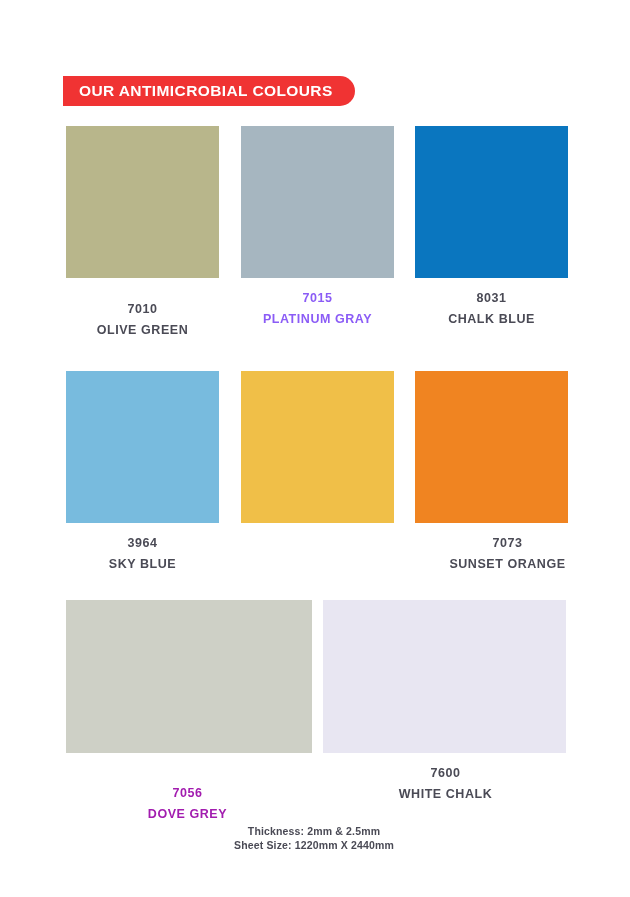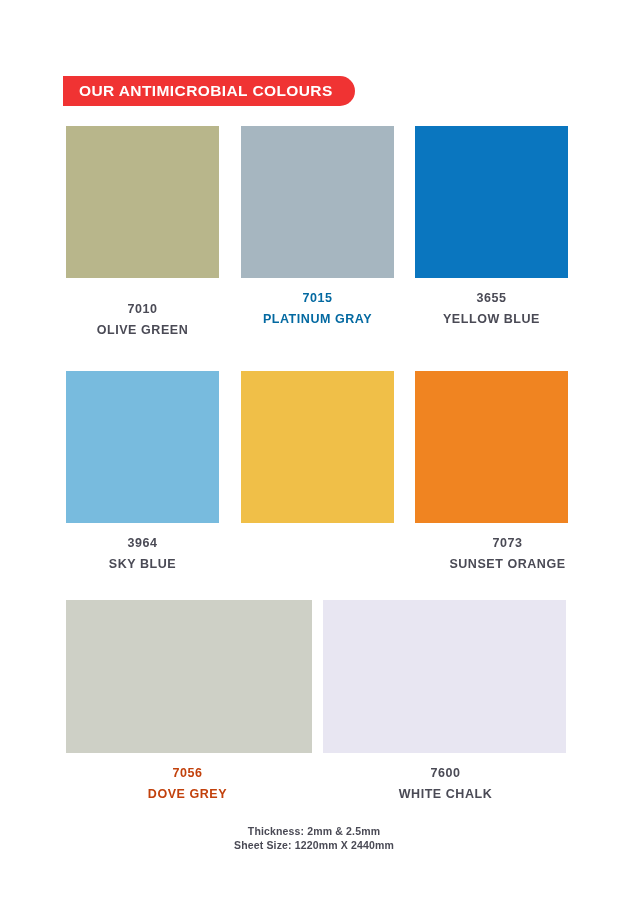--- a/index.html
+++ b/index.html
@@ -137,37 +137,37 @@
     <div class="swatch-chip" style="background-color: rgb(206, 208, 198);"></div>
   </div>
   <div class="swatch" id="sw-7">
     <div class="swatch-chip" style="background-color: rgb(232, 230, 242);"></div>
   </div>
 
   <div class="caption" id="cap-0" style="color: rgb(74, 74, 85);">
     <span class="code">7010</span>
     <span class="name">OLIVE GREEN</span>
   </div>
-  <div class="caption" id="cap-1" style="color: #0369a1;">
+  <div class="caption" id="cap-1" style="color: #8b5cf6;">
     <span class="code">7015</span>
     <span class="name">PLATINUM GRAY</span>
   </div>
   <div class="caption" id="cap-2" style="color: rgb(74, 74, 85);">
-    <span class="code">3655</span>
-    <span class="name">YELLOW BLUE</span>
+    <span class="code">8031</span>
+    <span class="name">CHALK BLUE</span>
   </div>
   <div class="caption" id="cap-3" style="color: rgb(74, 74, 85);">
     <span class="code">3964</span>
     <span class="name">SKY BLUE</span>
   </div>
   <div class="caption" id="cap-5" style="color: rgb(74, 74, 85);">
     <span class="code">7073</span>
     <span class="name">SUNSET ORANGE</span>
   </div>
-  <div class="caption" id="cap-6" style="color: #c2410c;">
+  <div class="caption" id="cap-6" style="color: #a21caf; margin-top: 20px;">
     <span class="code">7056</span>
     <span class="name">DOVE GREY</span>
   </div>
   <div class="caption" id="cap-7" style="color: rgb(74, 74, 85);">
     <span class="code">7600</span>
     <span class="name">WHITE CHALK</span>
   </div>
 
   <div class="footer" style="color: rgb(74, 74, 85);">
     <span>Thickness: 2mm &amp; 2.5mm</span>

